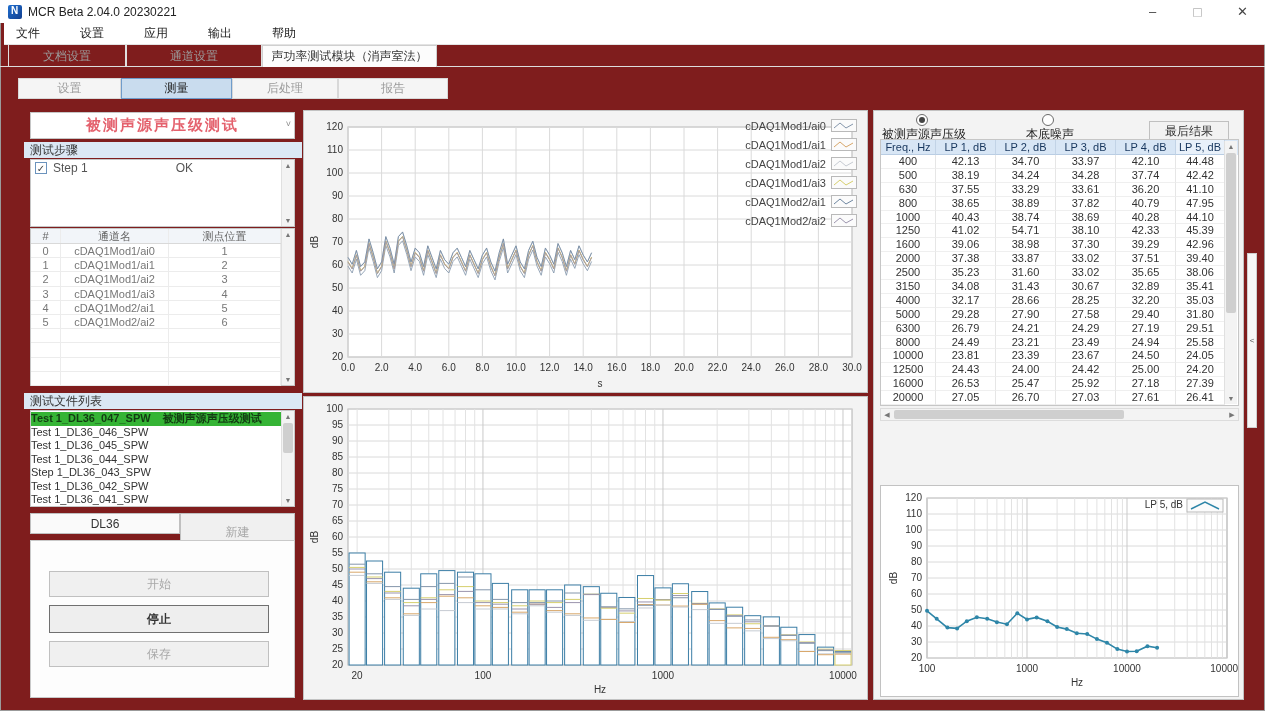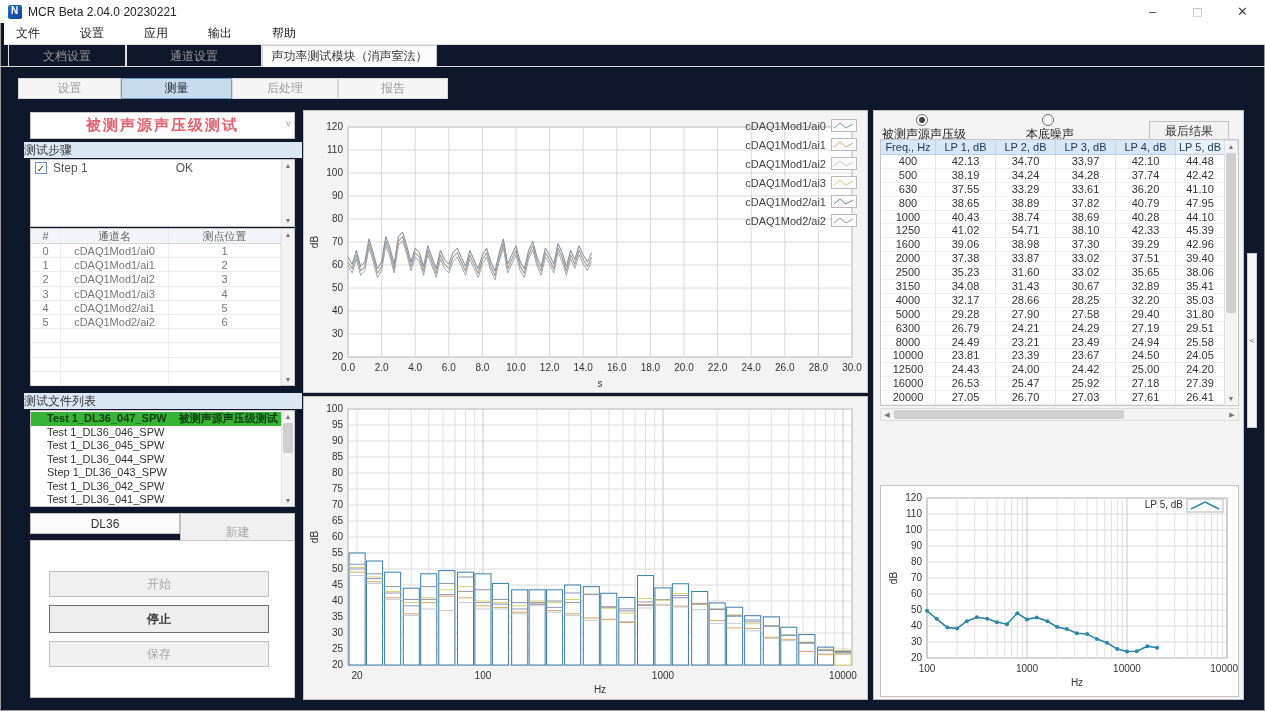--- a/index.html
+++ b/index.html
@@ -1,17 +1,17 @@
 <!DOCTYPE html>
 <html><head>
 <meta charset="utf-8">
 <style>
   * { margin:0; padding:0; box-sizing:border-box; font-family:"Liberation Sans","DejaVu Sans",sans-serif; }
   html,body { width:1265px; height:711px; overflow:hidden; background:#f0f0f0; }
-  .window { position:relative; width:1265px; height:711px; background:#0f172a; box-shadow: inset 0 0 0 1px #9b9b9b; }
+  .window { position:relative; width:1265px; height:711px; background:#7f1d1d; box-shadow: inset 0 0 0 1px #9b9b9b; }
 
   
   .titlebar { position:absolute; left:0; top:0; width:100%; height:23px; background:#ffffff; display:flex; align-items:center; }
   .app-icon { width:14px; height:14px; margin:0 6px 0 8px; background:linear-gradient(135deg,#1f6fd0,#123f8f); border-radius:2px; position:relative; }
   .app-icon::after{ content:"N"; position:absolute; left:3px; top:0px; color:#fff; font-size:10px; font-weight:bold; }
   .title-text { font-size:12px; color:#222; }
   .win-btns { margin-left:auto; display:flex; }
   .win-btn { width:45px; height:23px; display:flex; align-items:center; justify-content:center; font-size:13px; color:#444; }
   .win-btn.max { color:#b5b5b5; }
 
@@ -26,33 +26,33 @@
 
   
   .subtab { position:absolute; top:78px; height:21px; background:#f5f5f5; border:1px solid #d8d8d8; display:flex; align-items:center; justify-content:center; font-size:12px; color:#9b9b9b; }
   .subtab.active { background:#c9dcee; border:1px solid #6f9ccb; color:#222; }
 
   
   .left-panel { position:absolute; left:10px; top:104px; width:292px; height:601px; }
   .combo { position:absolute; left:20px; top:8px; width:265px; height:27px; background:#fff; border:1px solid #c6c6c6; display:flex; align-items:center; justify-content:center; }
   .combo-label { color:#e4616d; font-weight:bold; font-size:15px; letter-spacing:2px; }
   .combo-arrow { position:absolute; right:3px; top:6px; font-size:9px; color:#888; }
-  .strip { position:absolute; left:14px; width:278px; height:16px; background:#dbe8f4; font-size:12px; color:#333; line-height:16px; }
+  .strip { position:absolute; left:14px; width:278px; height:16px; background:#dbe8f4; font-size:12px; color:#333; padding-left:6px; line-height:16px; }
   .lbox { position:absolute; background:#fff; border:1px solid #c6c6c6; }
   .vscroll { position:absolute; right:0; top:0; bottom:0; width:13px; background:#f3f3f3; border-left:1px solid #e0e0e0; }
   .vscroll .arr { position:absolute; left:0; width:12px; height:11px; font-size:7px; color:#777; text-align:center; line-height:11px; }
   .vscroll .arr.up { top:0; } .vscroll .arr.dn { bottom:0; }
   .vscroll .thumb { position:absolute; left:1px; width:10px; background:#cfcfcf; border-radius:2px; }
   .step-row { display:flex; align-items:center; height:16px; padding:2px 4px; font-size:12px; color:#555; }
   .chk { width:12px; height:12px; border:1px solid #6b93bd; background:#fff; font-size:10px; line-height:11px; text-align:center; color:#444; margin-right:6px; }
   .crow { display:flex; height:14.2px; font-size:11px; color:#777; border-bottom:1px solid #ececec; }
   .crow span { border-right:1px solid #ececec; display:block; text-align:center; line-height:14px; overflow:hidden; white-space:nowrap; }
   .crow .c0 { width:30px; } .crow .c1 { width:108px; } .crow .c2 { width:112px; }
   .crow.hdr { background:#f2f5f9; color:#666; border-bottom:1px solid #d9d9d9; height:15px; }
-  .file-row { height:13.5px; font-size:11px; color:#333; padding:0 16px; display:flex; white-space:nowrap; overflow:hidden; line-height:13.5px; }
+  .file-row { height:13.5px; font-size:11px; color:#333; padding:0 0; display:flex; white-space:nowrap; overflow:hidden; line-height:13.5px; }
   .file-row.sel { background:#35b435; color:#123c12; font-weight:bold; }
   .file-tag { margin-left:12px; }
   .btn { display:flex; align-items:center; justify-content:center; font-size:12px; background:#f2f2f2; border:1px solid #c0c0c0; color:#333; }
   .btn.disabled { color:#a8a8a8; background:#f0f0f0; }
   .btn.primary { border:1px solid #707070; background:#eeeeee; font-weight:bold; }
   .groupbox { position:absolute; left:20px; top:436px; width:265px; height:158px; background:#fdfdfd; border:1px solid #c9c9c9; }
 
   
   .chart-panel { position:absolute; background:#f3f3f3; border:1px solid #c2c2c2; }
   .legend { position:absolute; display:flex; flex-direction:column; }

